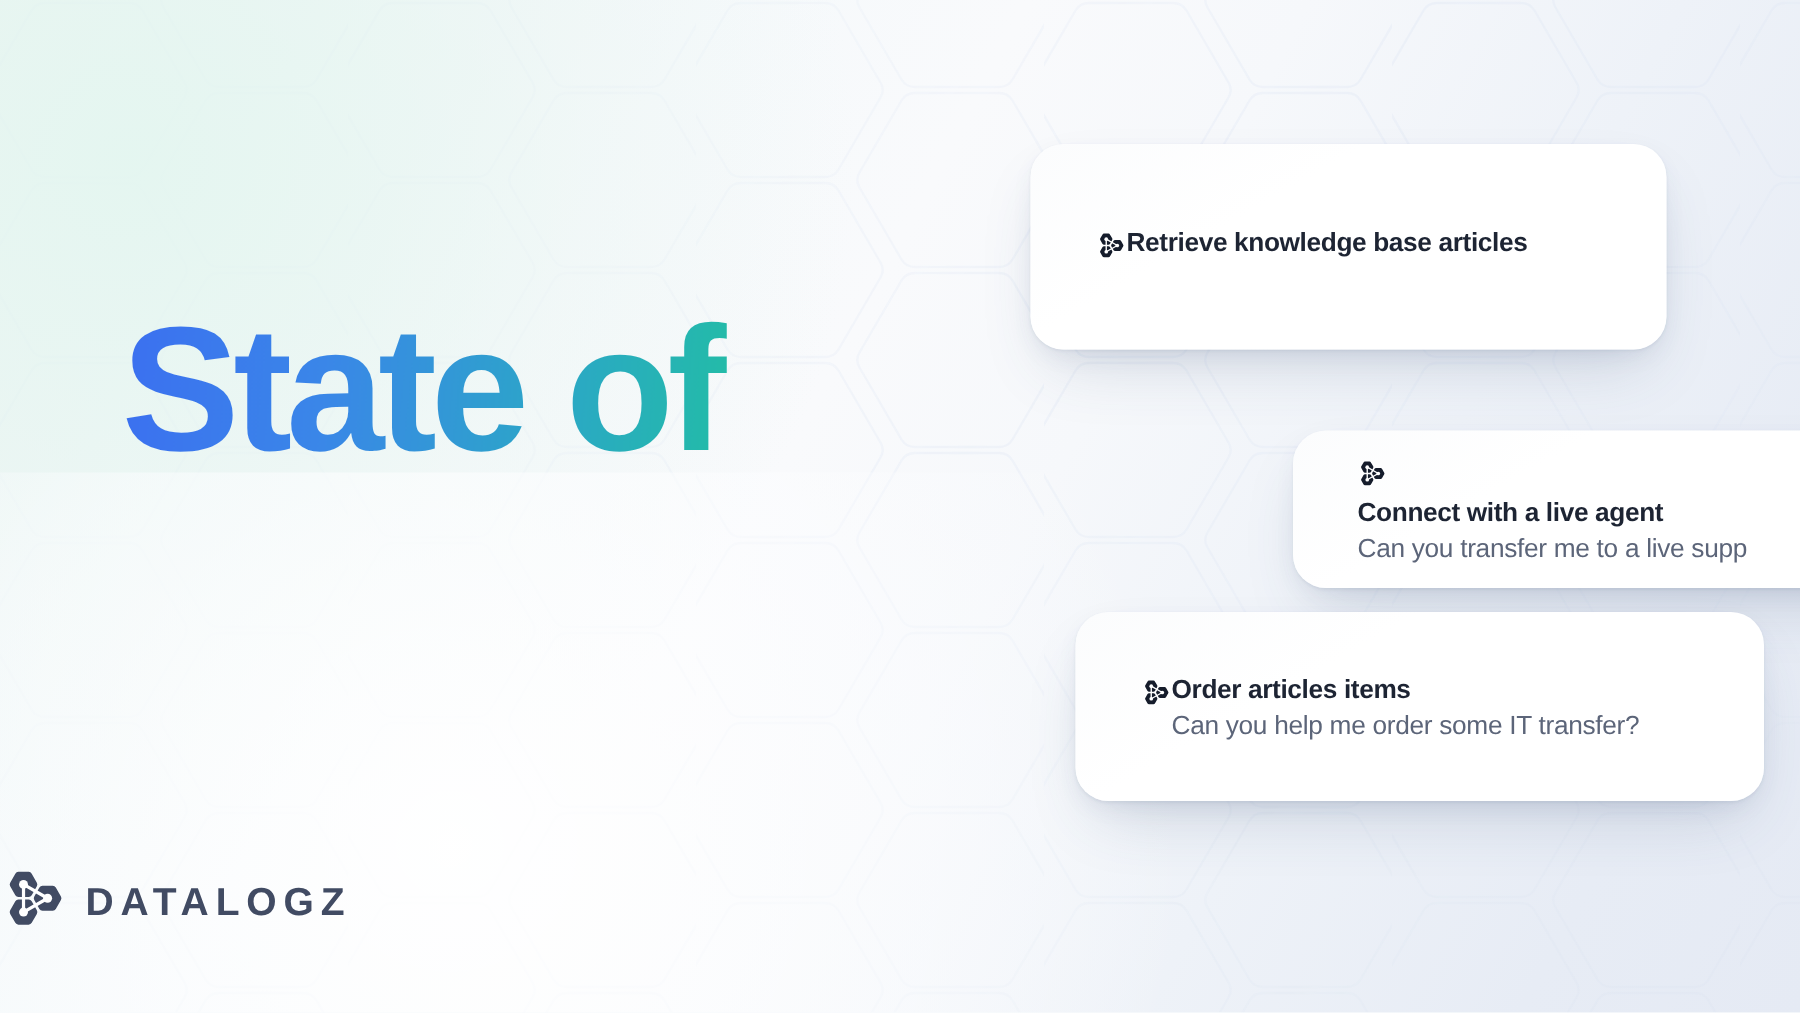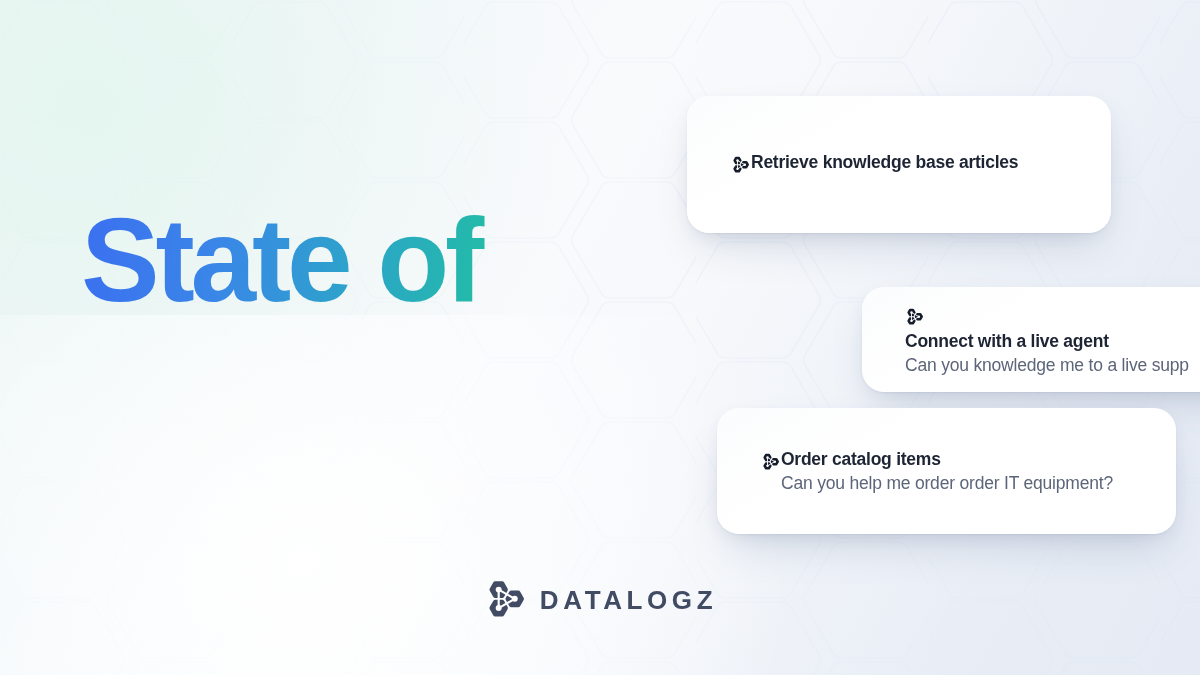--- a/index.html
+++ b/index.html
@@ -107,21 +107,20 @@
   #card-2 .card-inner { margin-left:43px;flex-direction:column; }
 
   #card-3 { left:717px; top:408px; width:459px; height:126px; }
   #card-3 .card-inner { margin-left:44px; }
 
   
   #logo-block {
     position:absolute;
     left:0; right:0; top:578px;
     display:flex;
-    justify-content:center;
     align-items:center;
     gap:13px;
   }
   #logo-wordmark {
     font-size:26px;
     font-weight:700;
     letter-spacing:4.6px;
     color:#414b63;
   }
 </style>
@@ -205,21 +204,21 @@
         </g>
         <g fill="#ffffff">
           <circle cx="8.2" cy="6.9" r="1.55"></circle>
           <circle cx="8.2" cy="17.5" r="1.55"></circle>
           <circle cx="17.5" cy="12.2" r="1.55"></circle>
         </g>
       </svg>
     </span>
     <div class="card-texts">
       <div class="card-title">Connect with a live agent</div>
-      <div class="card-sub">Can you knowledge me to a live supp</div>
+      <div class="card-sub">Can you transfer me to a live supp</div>
     </div>
   </div>
 </div>
 
 <div class="prompt-card" id="card-3">
   <div class="card-inner">
     <span class="node-icon">
       <svg width="19" height="19" viewBox="0 0 24 24" xmlns="http://www.w3.org/2000/svg">
         <g fill="#151c2b">
           <path d="M6.3 2.2 L10.1 2.2 Q10.9 2.2 11.3 2.9 L13.2 6.2 Q13.6 6.9 13.2 7.6 L11.3 10.9 Q10.9 11.6 10.1 11.6 L6.3 11.6 Q5.5 11.6 5.1 10.9 L3.2 7.6 Q2.8 6.9 3.2 6.2 L5.1 2.9 Q5.5 2.2 6.3 2.2 Z"></path>
@@ -232,22 +231,22 @@
           <path d="M8.2 6.9 L8.2 17.5"></path>
         </g>
         <g fill="#ffffff">
           <circle cx="8.2" cy="6.9" r="1.55"></circle>
           <circle cx="8.2" cy="17.5" r="1.55"></circle>
           <circle cx="17.5" cy="12.2" r="1.55"></circle>
         </g>
       </svg>
     </span>
     <div class="card-texts">
-      <div class="card-title">Order catalog items</div>
-      <div class="card-sub">Can you help me order order IT equipment?</div>
+      <div class="card-title">Order articles items</div>
+      <div class="card-sub">Can you help me order some IT transfer?</div>
     </div>
   </div>
 </div>
 
 <div id="logo-block">
   <span>
     <svg width="44" height="41" viewBox="0 0 24 24" xmlns="http://www.w3.org/2000/svg">
       <g fill="#414b63">
         <path d="M6.3 1.9 L10.3 1.9 Q11.1 1.9 11.5 2.6 L13.5 6.1 Q13.9 6.8 13.5 7.5 L11.5 11.0 Q11.1 11.7 10.3 11.7 L6.3 11.7 Q5.5 11.7 5.1 11.0 L3.1 7.5 Q2.7 6.8 3.1 6.1 L5.1 2.6 Q5.5 1.9 6.3 1.9 Z"></path>
         <path d="M6.3 12.7 L10.3 12.7 Q11.1 12.7 11.5 13.4 L13.5 16.9 Q13.9 17.6 13.5 18.3 L11.5 21.8 Q11.1 22.5 10.3 22.5 L6.3 22.5 Q5.5 22.5 5.1 21.8 L3.1 18.3 Q2.7 17.6 3.1 16.9 L5.1 13.4 Q5.5 12.7 6.3 12.7 Z"></path>

